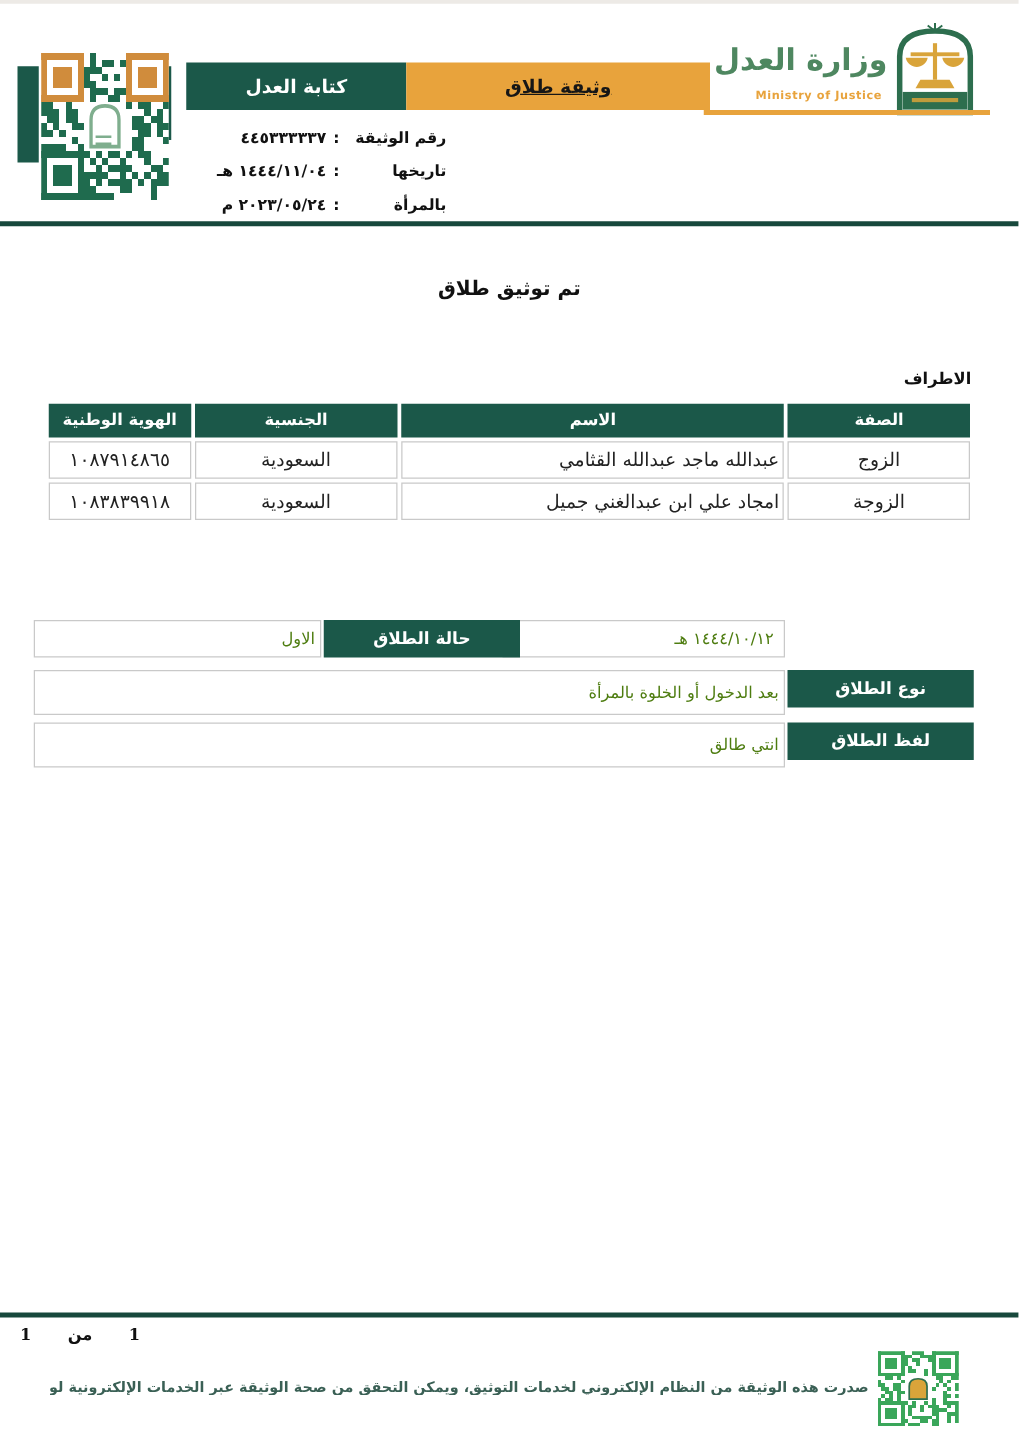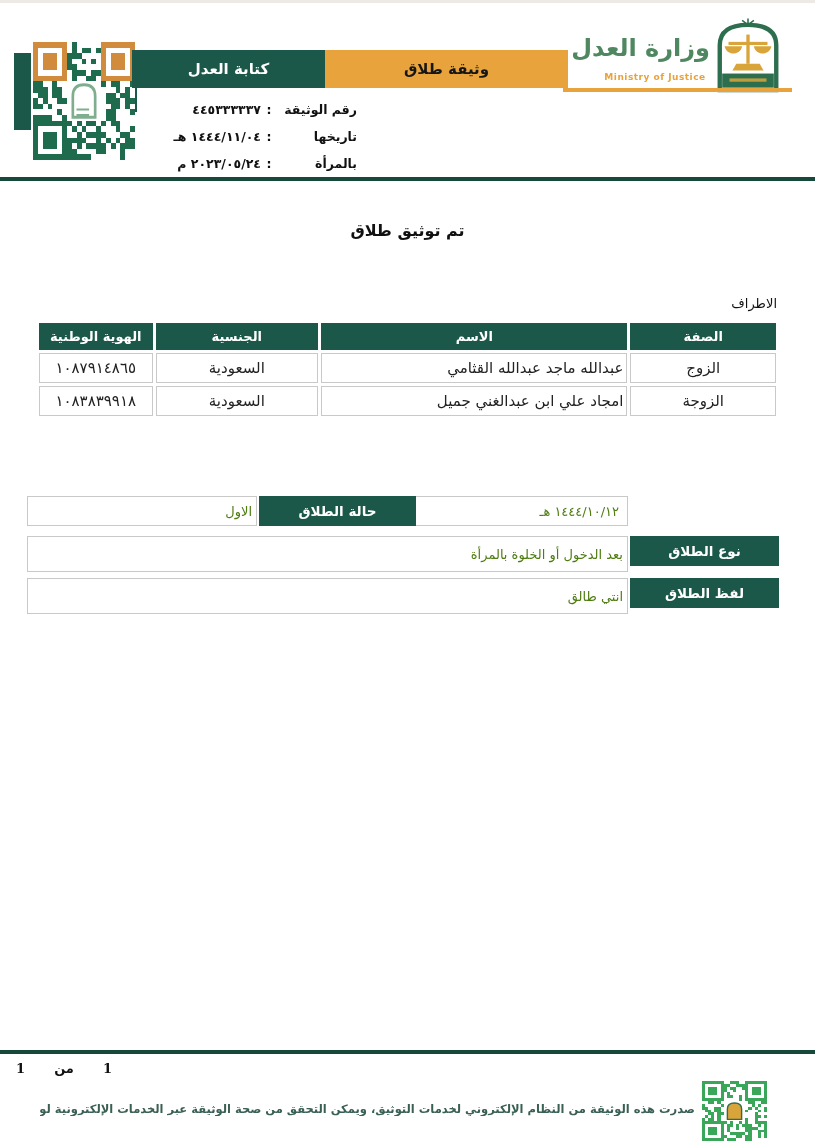--- a/index.html
+++ b/index.html
@@ -20,22 +20,22 @@
 
   
   .ribbon{position:absolute;background:var(--green);}
   .top-qr{position:absolute;left:33px;top:42px;width:102px;height:118px;background:#fff;}
   .top-qr svg,.bottom-qr svg{width:100%;height:100%;}
 
   .banner{
     position:absolute;top:50px;height:38px;display:flex;align-items:center;
     justify-content:center;font-weight:bold;font-size:15px;
   }
-  .banner-office{right:490px;width:193px;background:var(--green);color:#fff;}
-  .banner-doctype{right:247px;width:243px;background:var(--amber);color:#161616;}
+  .banner-office{right:490px;width:176px;background:var(--green);color:#fff;}
+  .banner-doctype{right:247px;width:243px;background:var(--amber);color:#161616;text-decoration:underline;}
 
   .logo-calligraphy{
     position:absolute;right:105px;top:34px;width:112px;text-align:center;
     font-size:24px;font-weight:bold;color:#4e8760;white-space:nowrap;
   }
   .logo-en{
     position:absolute;right:104px;top:72px;width:112px;text-align:center;direction:ltr;
     font-size:9px;font-weight:bold;color:var(--amber);letter-spacing:.5px;white-space:nowrap;
   }
   .logo-emblem{position:absolute;right:32px;top:18px;width:70px;height:76px;}
@@ -45,21 +45,21 @@
   .meta-row{display:flex;align-items:center;height:27px;font-size:12.5px;font-weight:bold;color:#111;}
   .m-label{width:80px;}
   .m-colon{width:16px;text-align:center;}
   .m-value{flex:1;}
 
   .divider{position:absolute;left:0;right:0;top:177px;height:4px;background:var(--green-dark);}
 
   
   .doc-title{position:absolute;top:221px;left:0;right:0;text-align:center;
     font-size:16px;font-weight:bold;color:#111;}
-  .section-label{position:absolute;top:296px;right:38px;font-size:13px;font-weight:normal;color:#111;}
+  .section-label{position:absolute;top:296px;right:38px;font-size:13px;font-weight:bold;color:#111;}
 
   .parties{position:absolute;top:320px;right:36px;width:743px;
     border-collapse:separate;border-spacing:3px;table-layout:fixed;}
   .parties th{
     background:var(--green);color:#fff;font-weight:bold;font-size:13px;
     height:27px;padding:0 2px;text-align:center;
   }
   .parties td{
     background:#fff;border:1px solid var(--border-gray);font-size:15px;color:#222;
     height:28px;text-align:center;padding:0 4px;overflow:hidden;white-space:nowrap;

